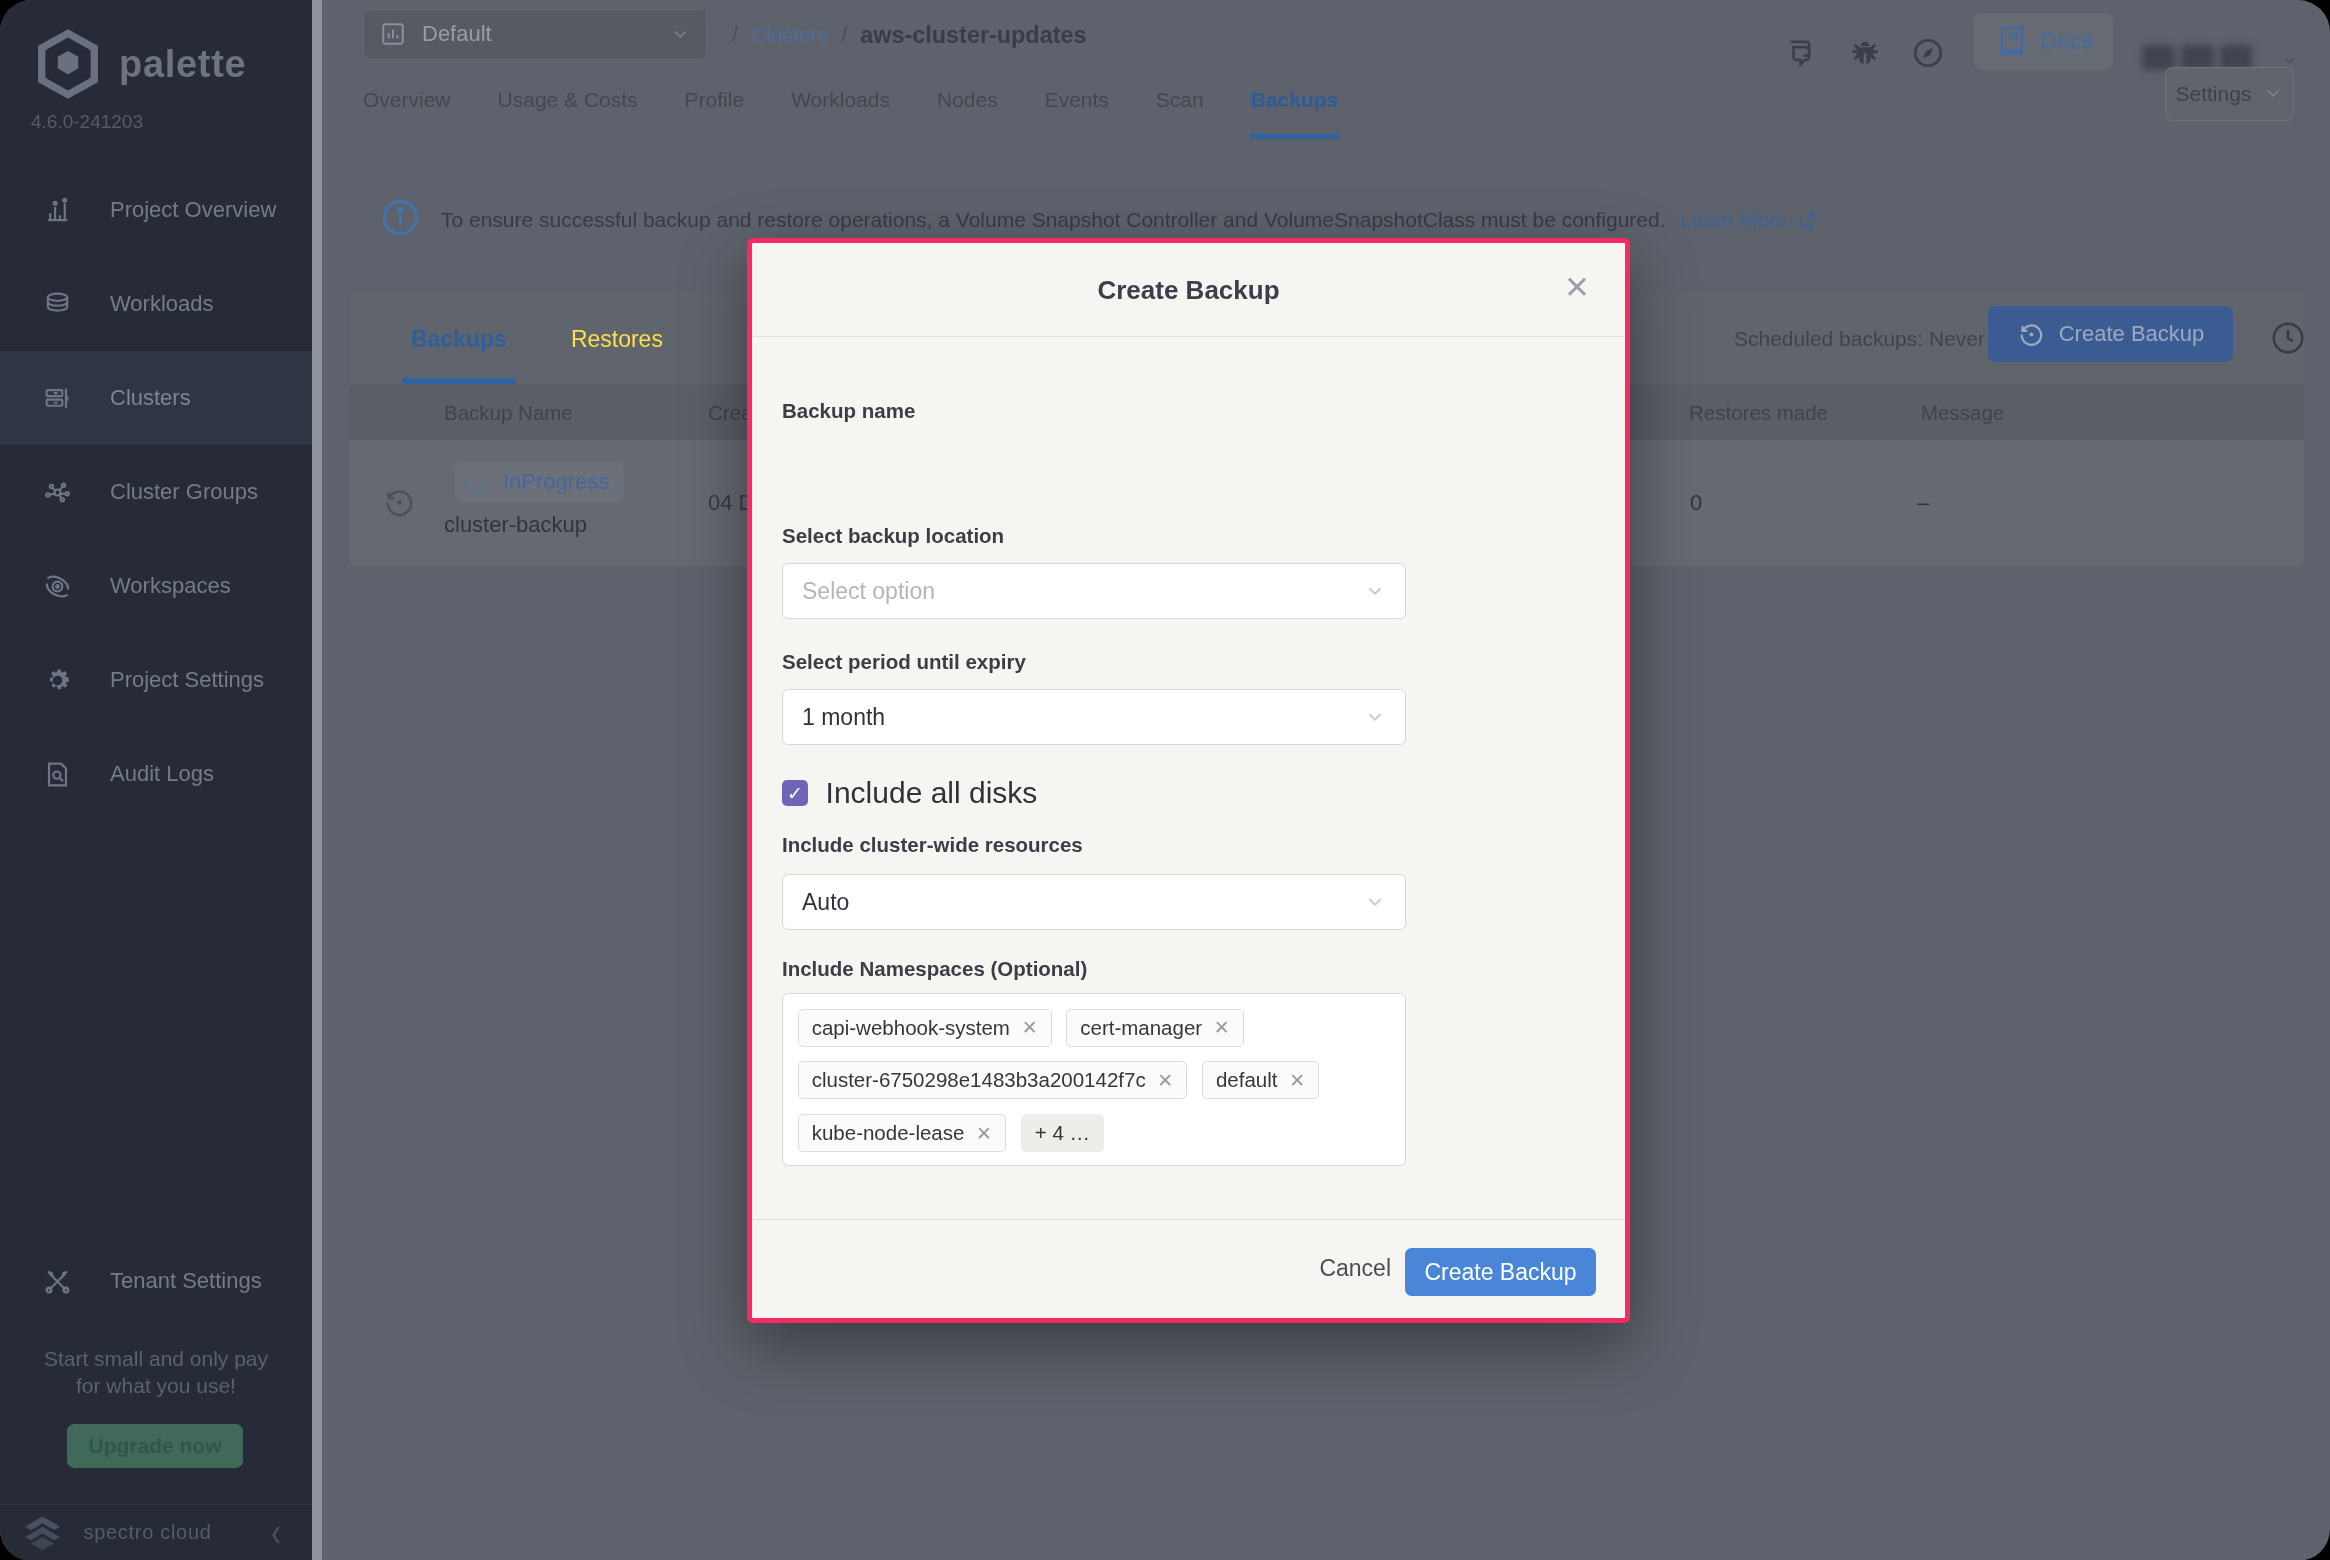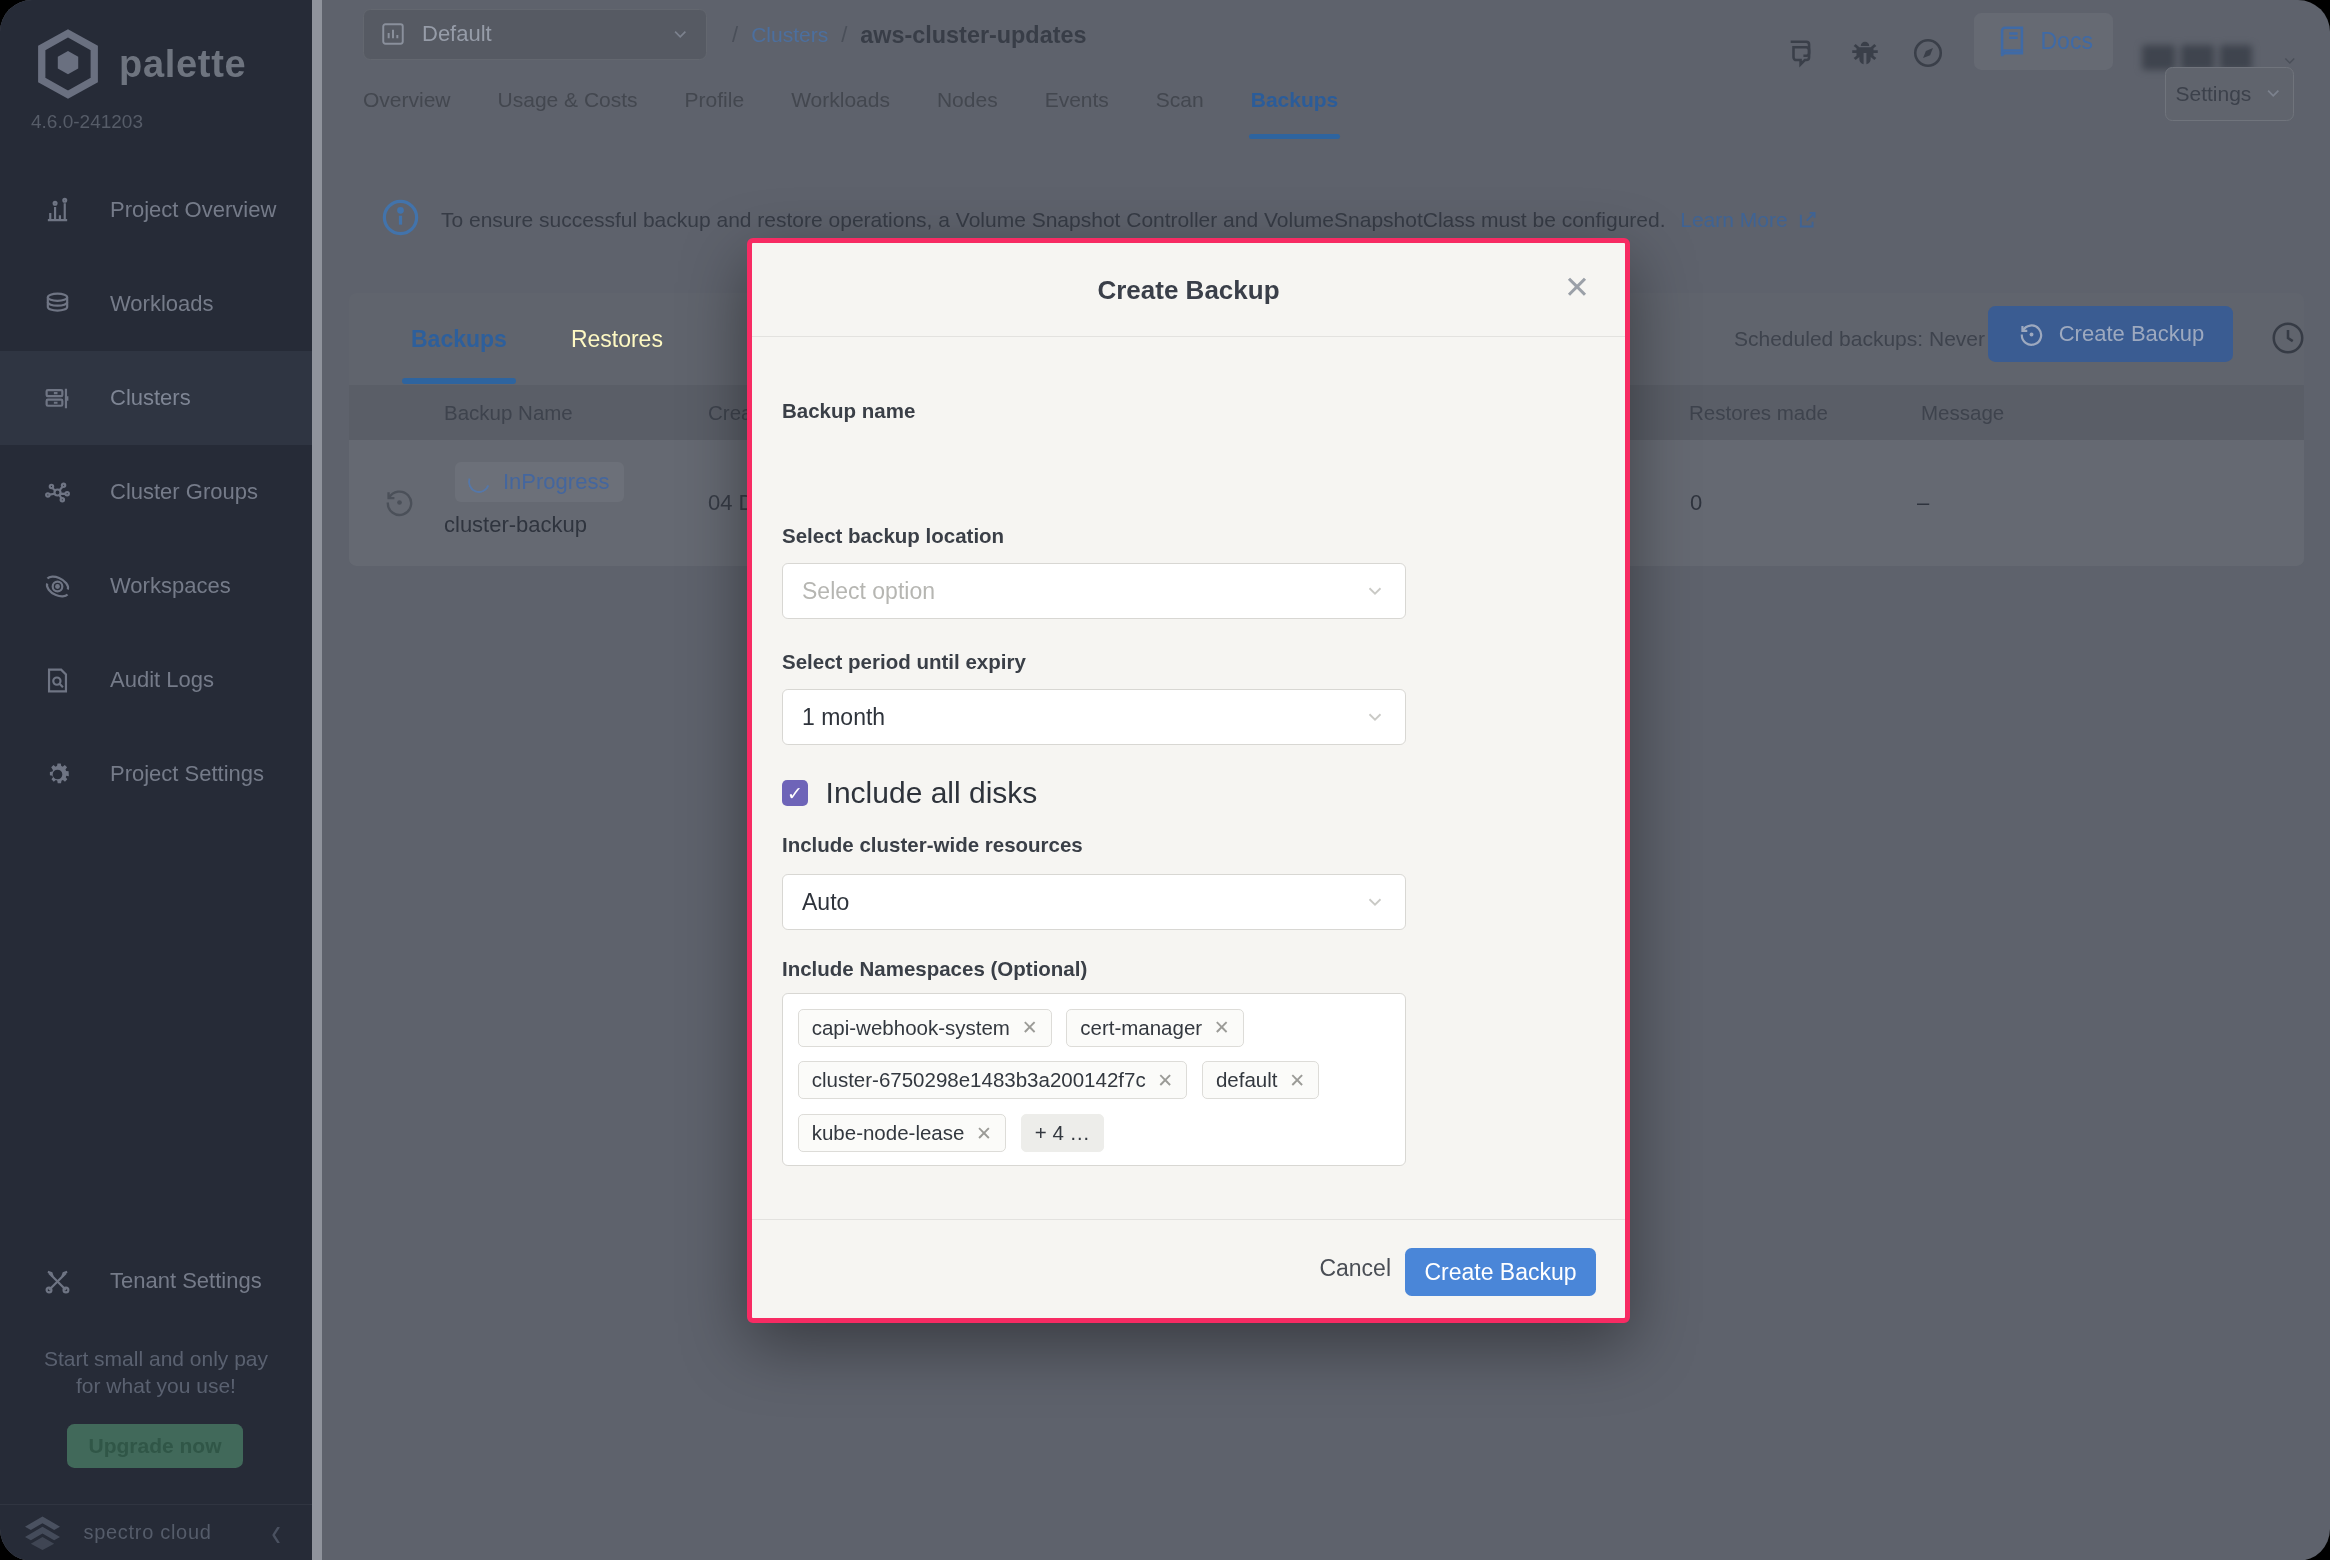--- a/index.html
+++ b/index.html
@@ -86,21 +86,21 @@
   .banner-text { position:absolute; left:119px; top:0; height:73px; display:flex;
                  align-items:center; gap:14.7px; font-size:21px; color:#363B45; }
   .learn-more { color:#3F6394; cursor:pointer; display:flex; align-items:center; gap:8.8px; }
   .ext-icon { width:23.4px; height:23.4px; color:#3F6394; }
 
   
   .card { position:absolute; left:27px; top:293px; width:1955px; height:273px;
           background:#60646D; border-radius:7.3px; }
   .subtabs { position:absolute; left:0; top:0; height:92px; display:flex; gap:64px;
              padding-left:62px; align-items:center; }
-  .subtab { font-size:23px; color:#fef9c3; cursor:pointer; position:relative; height:92px;
+  .subtab { font-size:23px; color:#fde047; cursor:pointer; position:relative; height:92px;
             display:flex; align-items:center; }
   .subtab.active { color:#2D5F9C; font-weight:700; }
   .subtab.active::after { content:""; position:absolute; left:-8.8px; right:-8.8px; bottom:1.5px;
                           height:5.1px; background:#2E649F; border-radius:2.9px; }
   .sched-text { position:absolute; left:1385px; top:0; height:92px; display:flex;
                 align-items:center; font-size:21px; color:#3E434D; }
   .create-backup-top { position:absolute; left:1639px; top:13px; width:245px; height:56px;
                        background:#3A5C92; border-radius:7.3px; display:flex; align-items:center;
                        justify-content:center; gap:13px; color:#9DA9BF; font-size:22px;
                        cursor:pointer; }
@@ -233,33 +233,33 @@
       <div class="nav-item">
         <svg class="nav-icon" viewBox="0 0 24 24" fill="none" stroke="currentColor" stroke-width="1.8">
             <circle cx="12" cy="12" r="4"></circle>
             <circle cx="12" cy="12" r="2" fill="currentColor" stroke="none"></circle>
             <path d="M3.5 9.5c-1.2 3 2.2 7.6 7.2 9.6 4 1.6 8 1.3 9.6-.5"></path>
             <path d="M20.5 14.5c1.2-3-2.2-7.6-7.2-9.6-4-1.6-8-1.3-9.6.5"></path>
           </svg>
         <span>Workspaces</span>
       </div>
       <div class="nav-item">
+        <svg class="nav-icon" viewBox="0 0 24 24" fill="currentColor">
+            <path d="M12 8a4 4 0 1 0 0 8 4 4 0 0 0 0-8zm9.4 5.5l-2.1-.4a7 7 0 0 1-.5 1.2l1.3 1.7-1.9 1.9-1.7-1.3c-.4.2-.8.4-1.2.5l-.4 2.1h-2.7l-.4-2.1c-.4-.1-.8-.3-1.2-.5l-1.7 1.3-1.9-1.9 1.3-1.7c-.2-.4-.4-.8-.5-1.2l-2.1-.4v-2.7l2.1-.4c.1-.4.3-.8.5-1.2L6.8 6.1l1.9-1.9 1.7 1.3c.4-.2.8-.4 1.2-.5l.4-2.1h2.7l.4 2.1c.4.1.8.3 1.2.5l1.7-1.3 1.9 1.9-1.3 1.7c.2.4.4.8.5 1.2l2.1.4z"></path>
+            <circle cx="12" cy="12" r="2.2" fill="#262B37"></circle>
+          </svg>
+        <span>Project Settings</span>
+      </div>
+      <div class="nav-item">
         <svg class="nav-icon" viewBox="0 0 24 24" fill="none" stroke="currentColor" stroke-width="1.8">
             <path d="M5 3h10l4 4v14H5z"></path>
             <circle cx="11.5" cy="12.5" r="3"></circle>
             <path d="M13.7 14.7l2.8 2.8"></path>
           </svg>
         <span>Audit Logs</span>
-      </div>
-      <div class="nav-item">
-        <svg class="nav-icon" viewBox="0 0 24 24" fill="currentColor">
-            <path d="M12 8a4 4 0 1 0 0 8 4 4 0 0 0 0-8zm9.4 5.5l-2.1-.4a7 7 0 0 1-.5 1.2l1.3 1.7-1.9 1.9-1.7-1.3c-.4.2-.8.4-1.2.5l-.4 2.1h-2.7l-.4-2.1c-.4-.1-.8-.3-1.2-.5l-1.7 1.3-1.9-1.9 1.3-1.7c-.2-.4-.4-.8-.5-1.2l-2.1-.4v-2.7l2.1-.4c.1-.4.3-.8.5-1.2L6.8 6.1l1.9-1.9 1.7 1.3c.4-.2.8-.4 1.2-.5l.4-2.1h2.7l.4 2.1c.4.1.8.3 1.2.5l1.7-1.3 1.9 1.9-1.3 1.7c.2.4.4.8.5 1.2l2.1.4z"></path>
-            <circle cx="12" cy="12" r="2.2" fill="#262B37"></circle>
-          </svg>
-        <span>Project Settings</span>
       </div>
     </nav>
 
     <div class="tenant-row">
       <div class="nav-item">
         <svg class="nav-icon" viewBox="0 0 24 24" fill="none" stroke="currentColor" stroke-width="1.8">
             <path d="M5 5l14 14"></path>
             <path d="M19 5L5 19"></path>
             <path d="M4 4l3 1 1 3M20 4l-3 1-1 3"></path>
             <circle cx="19" cy="19" r="2"></circle>

